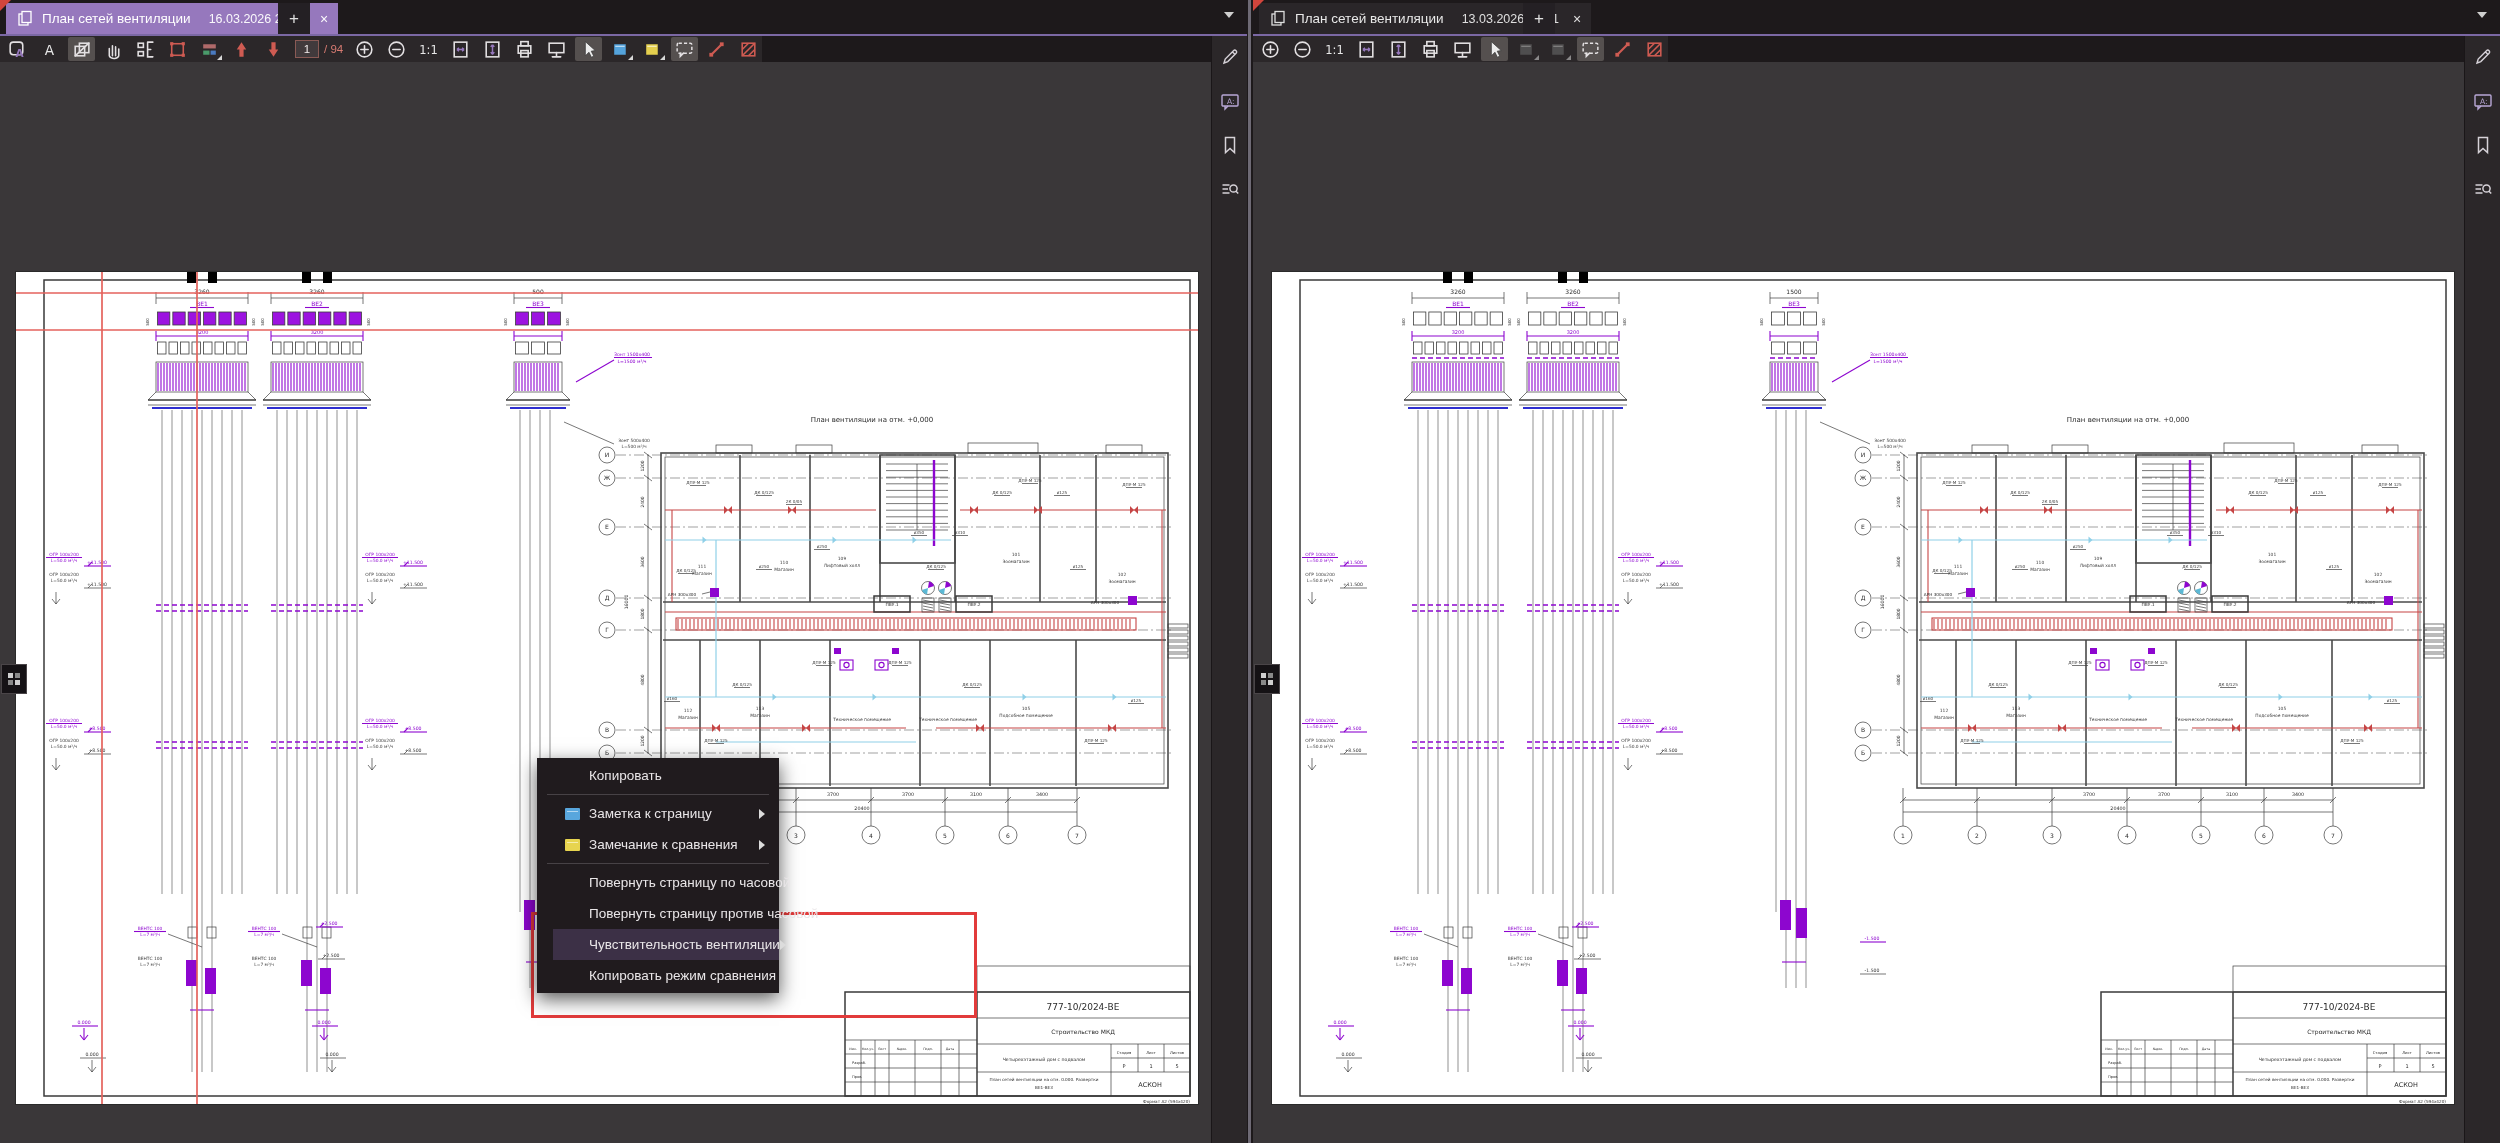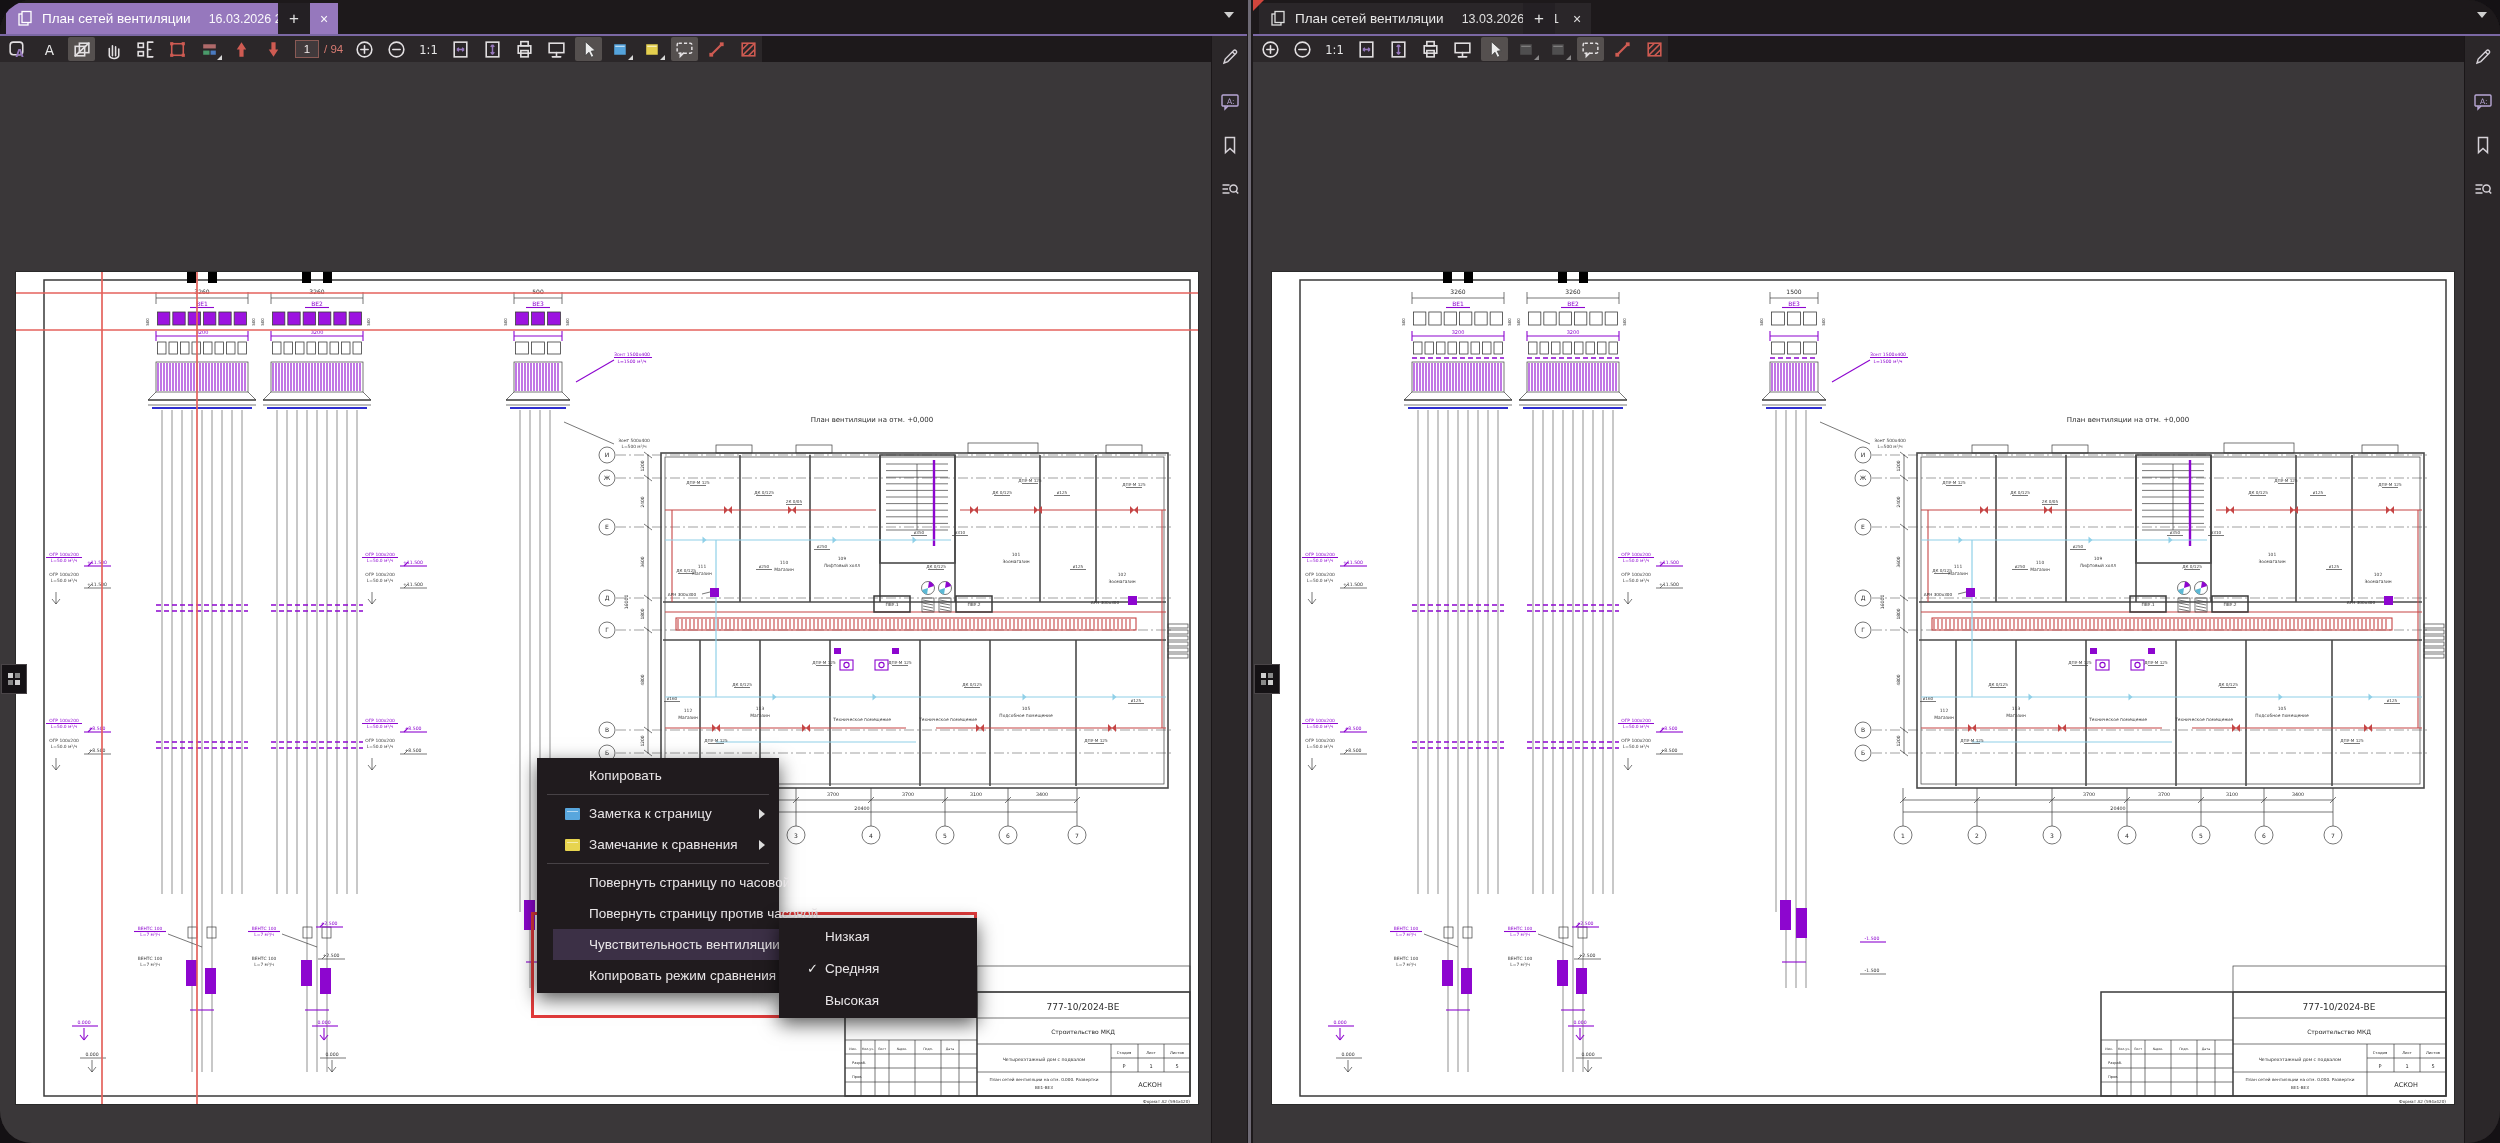--- a/index.html
+++ b/index.html
@@ -1,17 +1,17 @@
 <!DOCTYPE html>
 <html><head>
 <meta charset="utf-8">
 <style>
   html,body{margin:0;padding:0;background:#141114;}
   *{box-sizing:border-box;font-family:"Liberation Sans","DejaVu Sans",sans-serif;}
-  .app{position:relative;width:2500px;height:1143px;background:#1d191b;overflow:hidden;border-radius:32px;}
+  .app{position:relative;width:2500px;height:1143px;background:#1d191b;overflow:hidden;}
   .panel{position:absolute;top:0;height:1143px;width:1247px;background:#1d191b;}
   .corner-tri{position:absolute;left:0;top:0;width:0;height:0;border-top:11px solid #d2453c;border-right:11px solid transparent;z-index:5;}
   .tabbar{position:absolute;left:0;top:0;right:0;height:34px;background:#1d191b;}
   .tab{position:absolute;left:6px;top:3px;height:31px;display:flex;align-items:center;padding:0 10px;gap:8px;cursor:default;}
   .tab.active{background:#9678bd;color:#fff;}
   .tab.darktab{background:#2a2629;color:#e8e8e8;}
   .tab .t-title{font-size:13.5px;white-space:nowrap;}
   .tab .t-date{font-size:12.5px;opacity:.95;margin-left:10px;white-space:nowrap;}
   .tab .t-close{font-size:14px;margin-left:6px;opacity:.95;cursor:pointer;}
   .newtab{position:absolute;top:3px;height:31px;width:32px;color:#e0e0e0;font-size:17px;display:flex;align-items:center;justify-content:center;background:#242024;cursor:pointer;}
@@ -1879,27 +1879,13 @@
       <div class="cmi hl">
         <span class="mspace"></span>
         <span>Чувствительность вентиляции</span>
         <span class="arrow"></span>
       </div>
       <div class="cmi">
         <span class="mspace"></span>
         <span>Копировать режим сравнения</span>
       </div>
     </div>
-  <div class="cmenu" id="ctx-submenu" style="left:779px;top:918px;width:198px">
-      <div class="cmi" style="height: 32px;">
-        <span class="chk"></span>
-        <span>Низкая</span>
-      </div>
-      <div class="cmi" style="height: 32px;">
-        <span class="chk">✓</span>
-        <span>Средняя</span>
-      </div>
-      <div class="cmi" style="height: 32px;">
-        <span class="chk"></span>
-        <span>Высокая</span>
-      </div>
-    </div>
 </div>
 
 </body></html>

